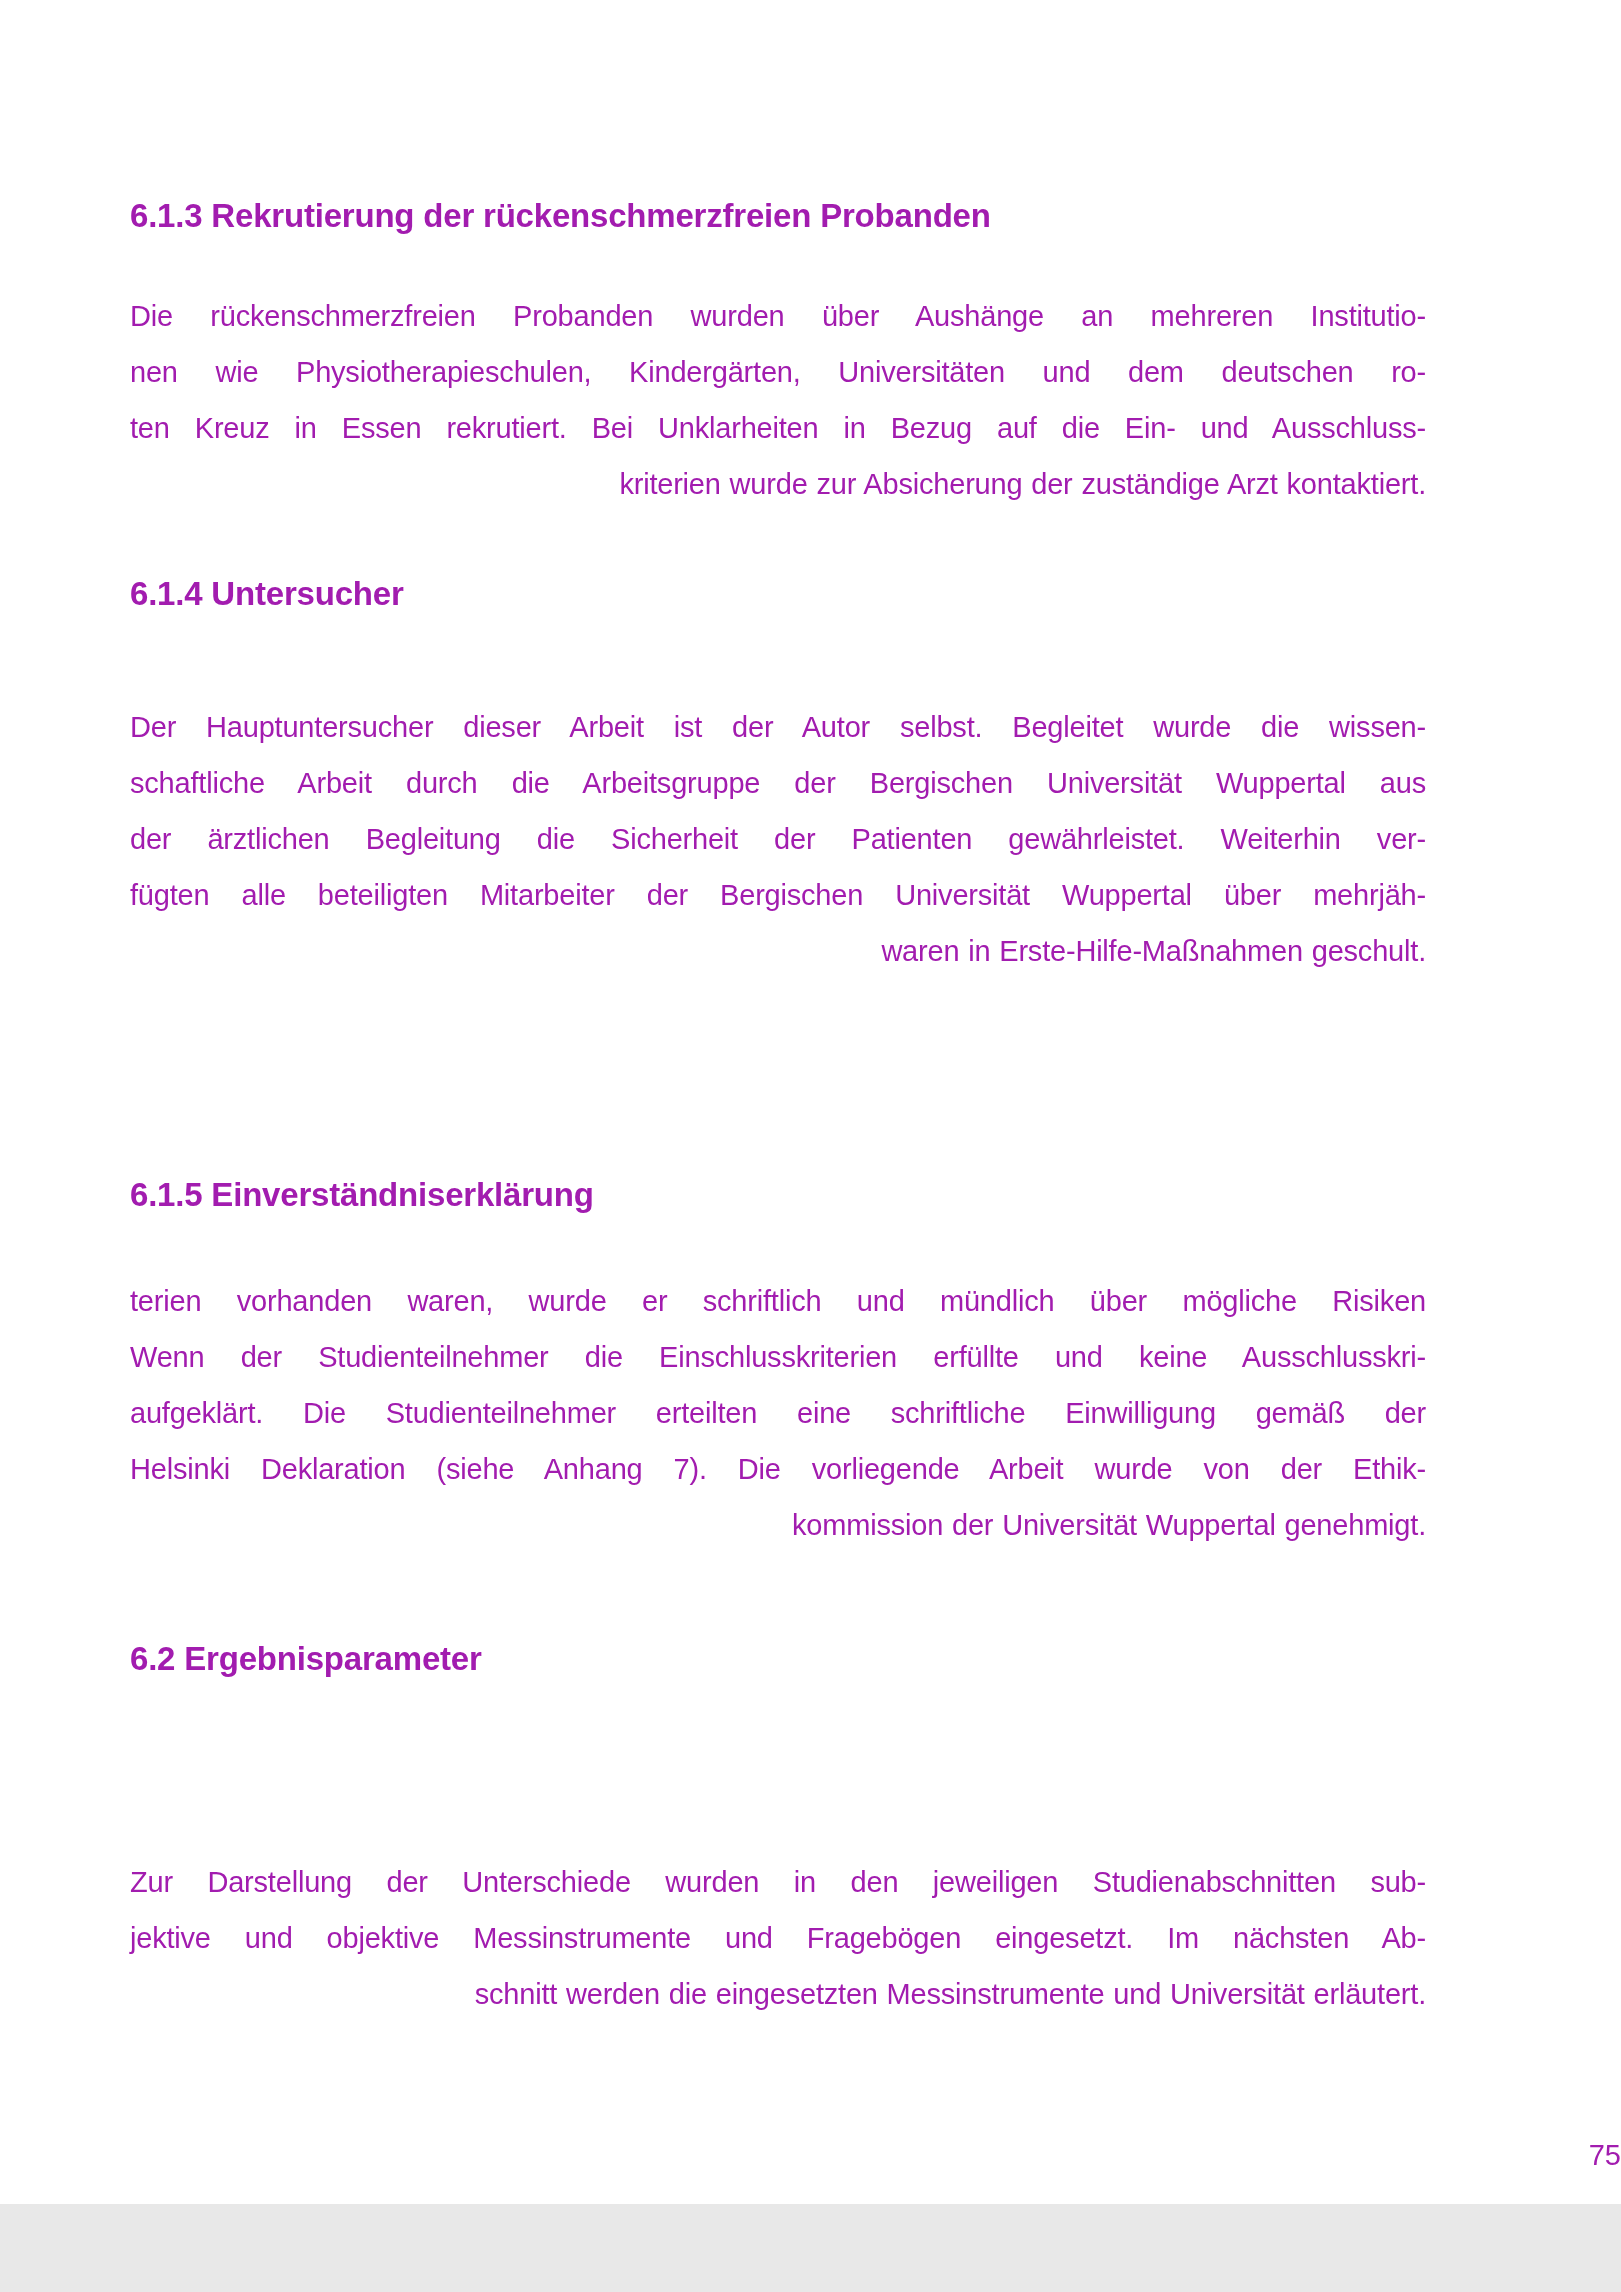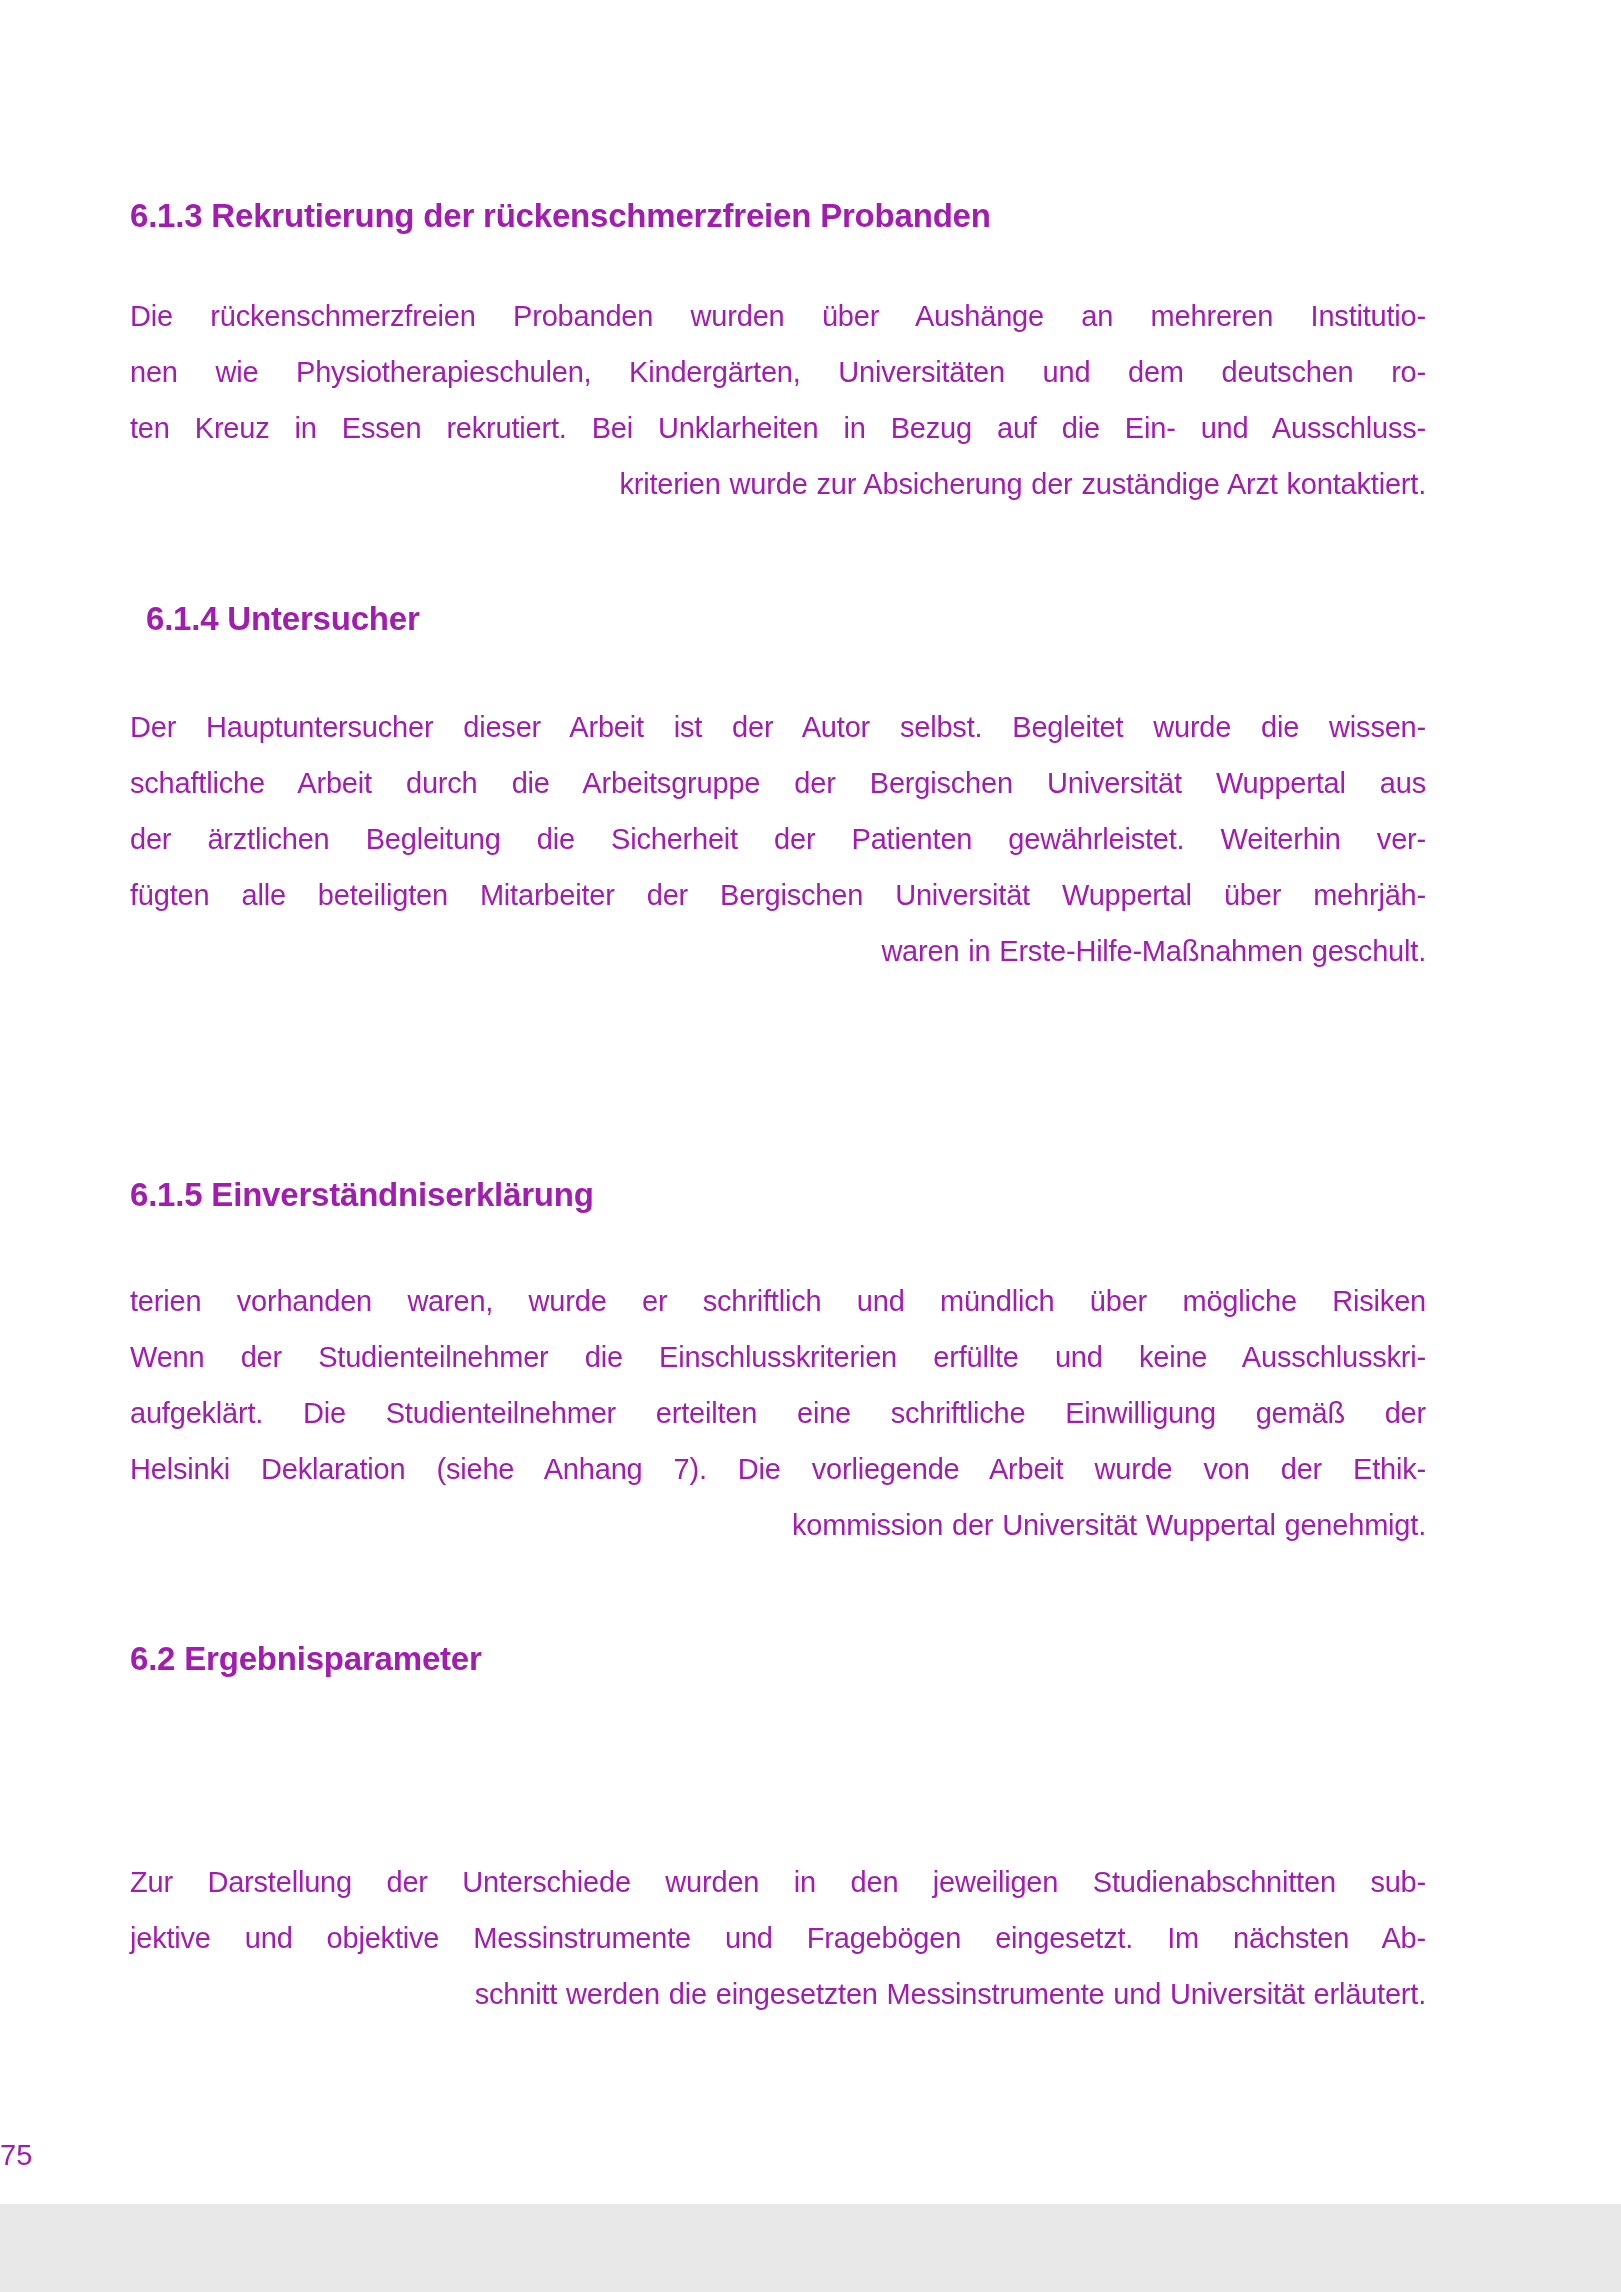--- a/index.html
+++ b/index.html
@@ -36,27 +36,27 @@
     text-align-last: justify;
   }
   .last {
     text-align: right;
   }
   .pagenum {
     position: absolute;
     top: 2127px;
     left: 0;
     width: 100%;
-    text-align: left;
+    text-align: right;
     font-size: 29px;
     line-height: 56px;
   }
   #h1 { top: 188px; }
   #p1 { top: 288px; }
-  #h2 { top: 591px; margin-left: 16px; }
+  #h2 { top: 566px; }
   #p2 { top: 699px; }
   #h3 { top: 1167px; }
   #p3 { top: 1273px; }
   #h4 { top: 1631px; }
   #p4 { top: 1854px; }
 </style>
 </head>
 <body>
 
 <div class="page">

